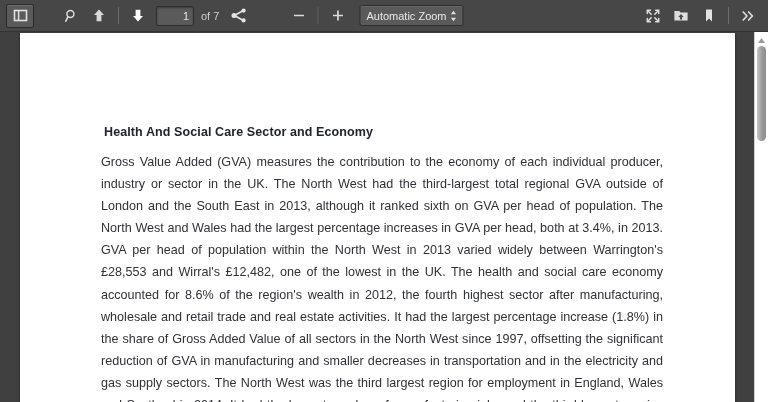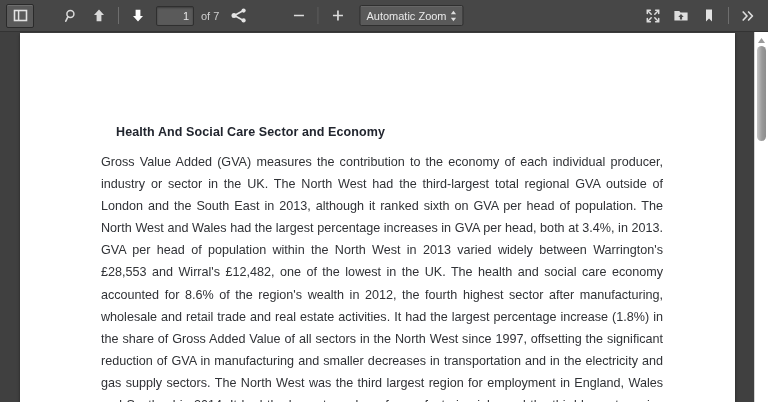--- a/index.html
+++ b/index.html
@@ -157,21 +157,21 @@
   }
   .textlayer {
     position: absolute;
     top: 0; left: 0;
     width: 100%;
     height: 100%;
     padding: 0;
   }
   .doc-heading {
     position: absolute;
-    left: 96px;
+    left: 84px;
     top: 92px;
     font-family: "Liberation Sans", sans-serif;
     font-size: 12.5px;
     font-weight: bold;
     color: #21252e;
     letter-spacing: 0.1px;
     white-space: nowrap;
   }
   .doc-para {
     position: absolute;

